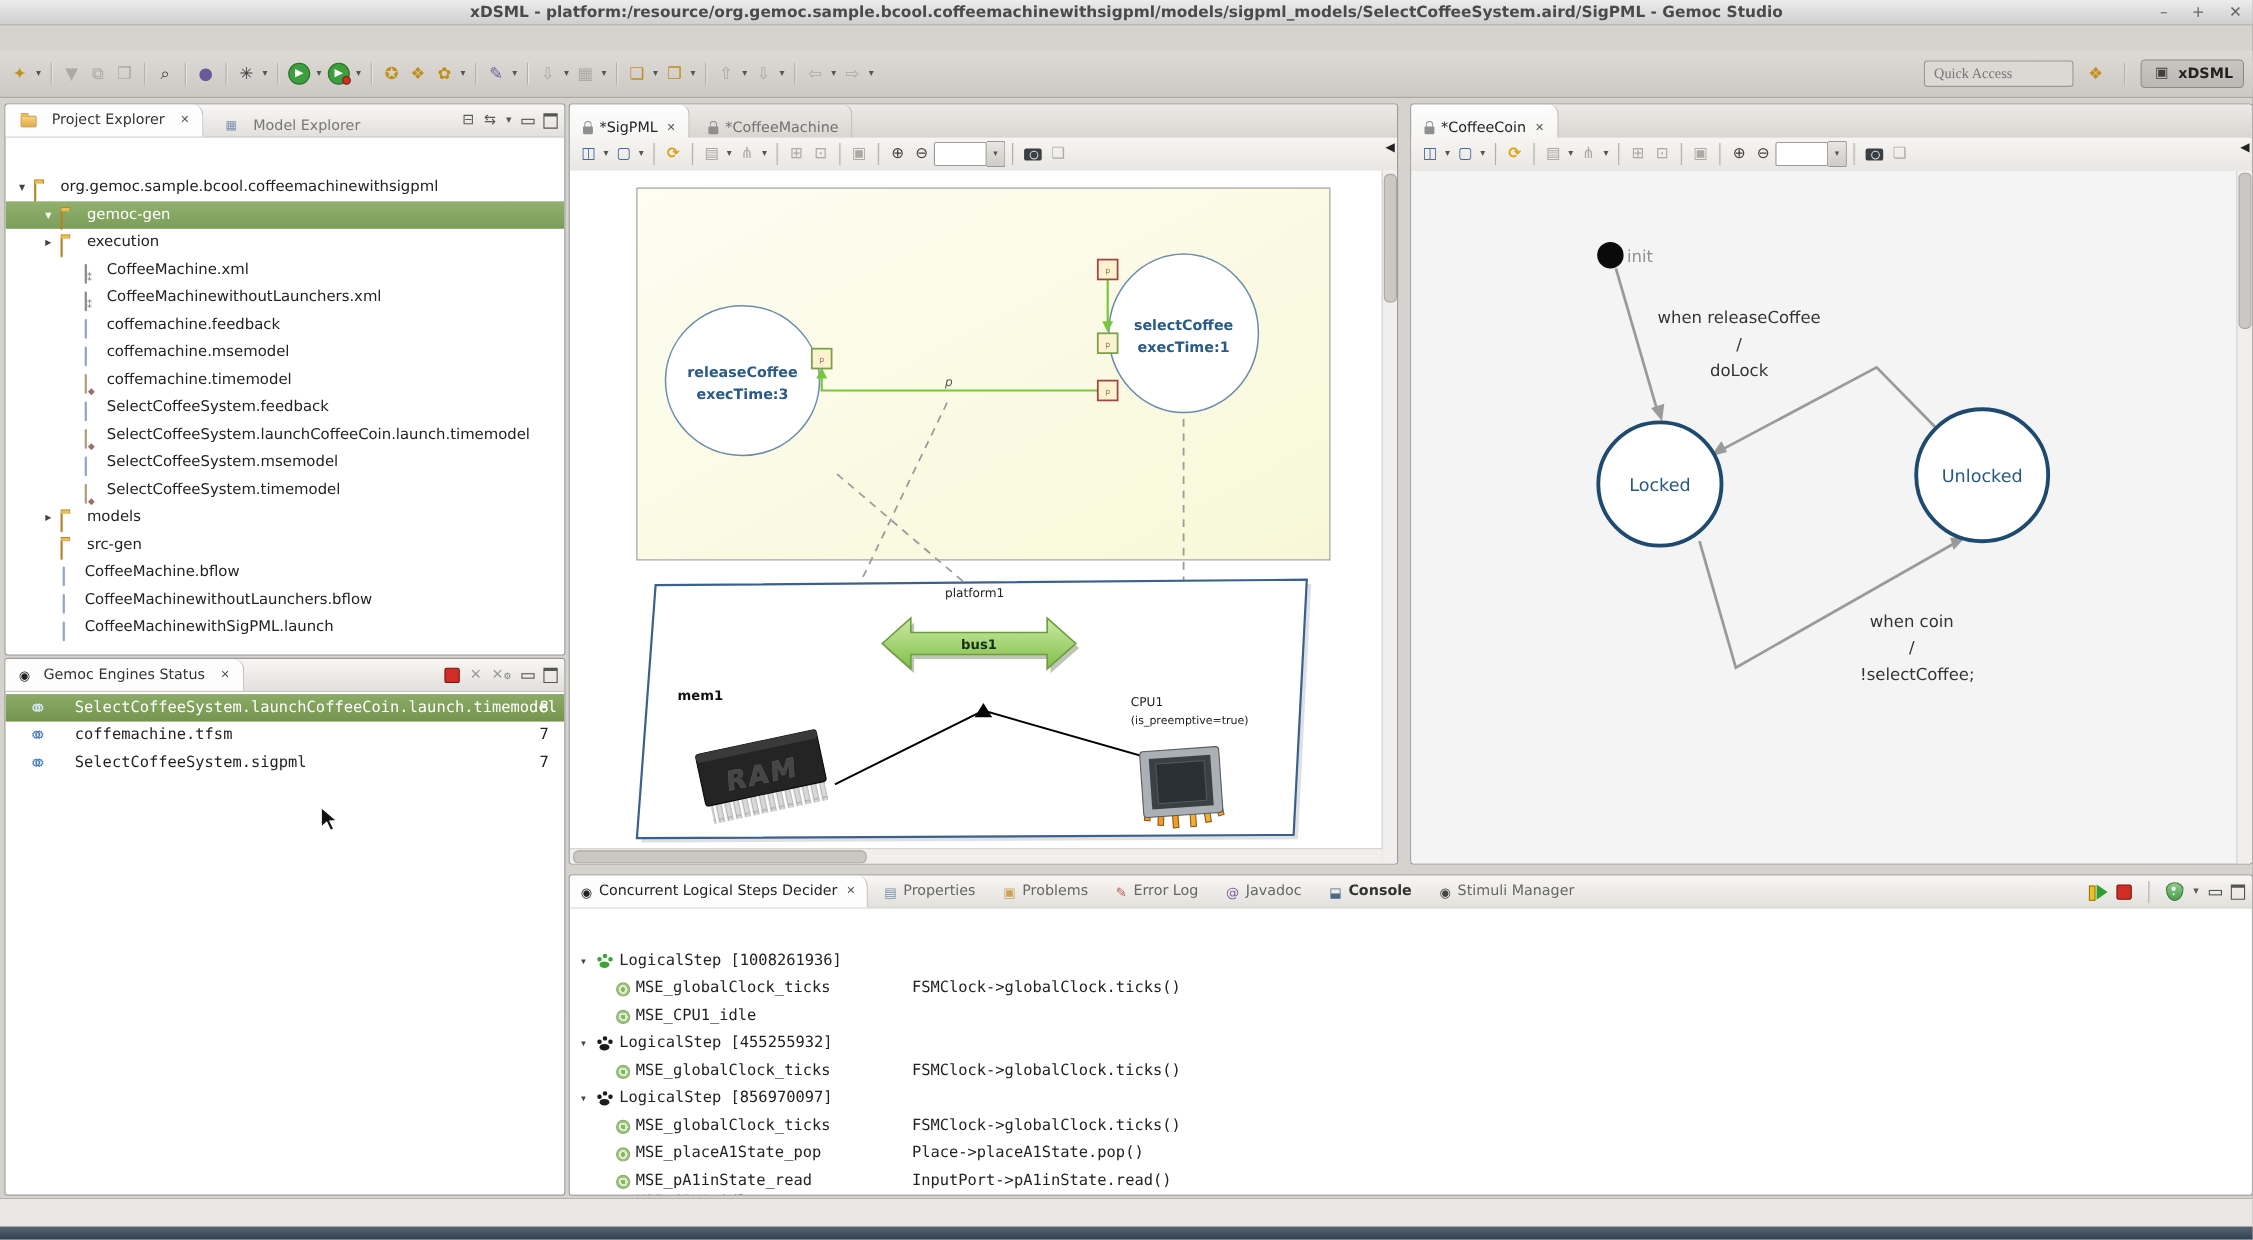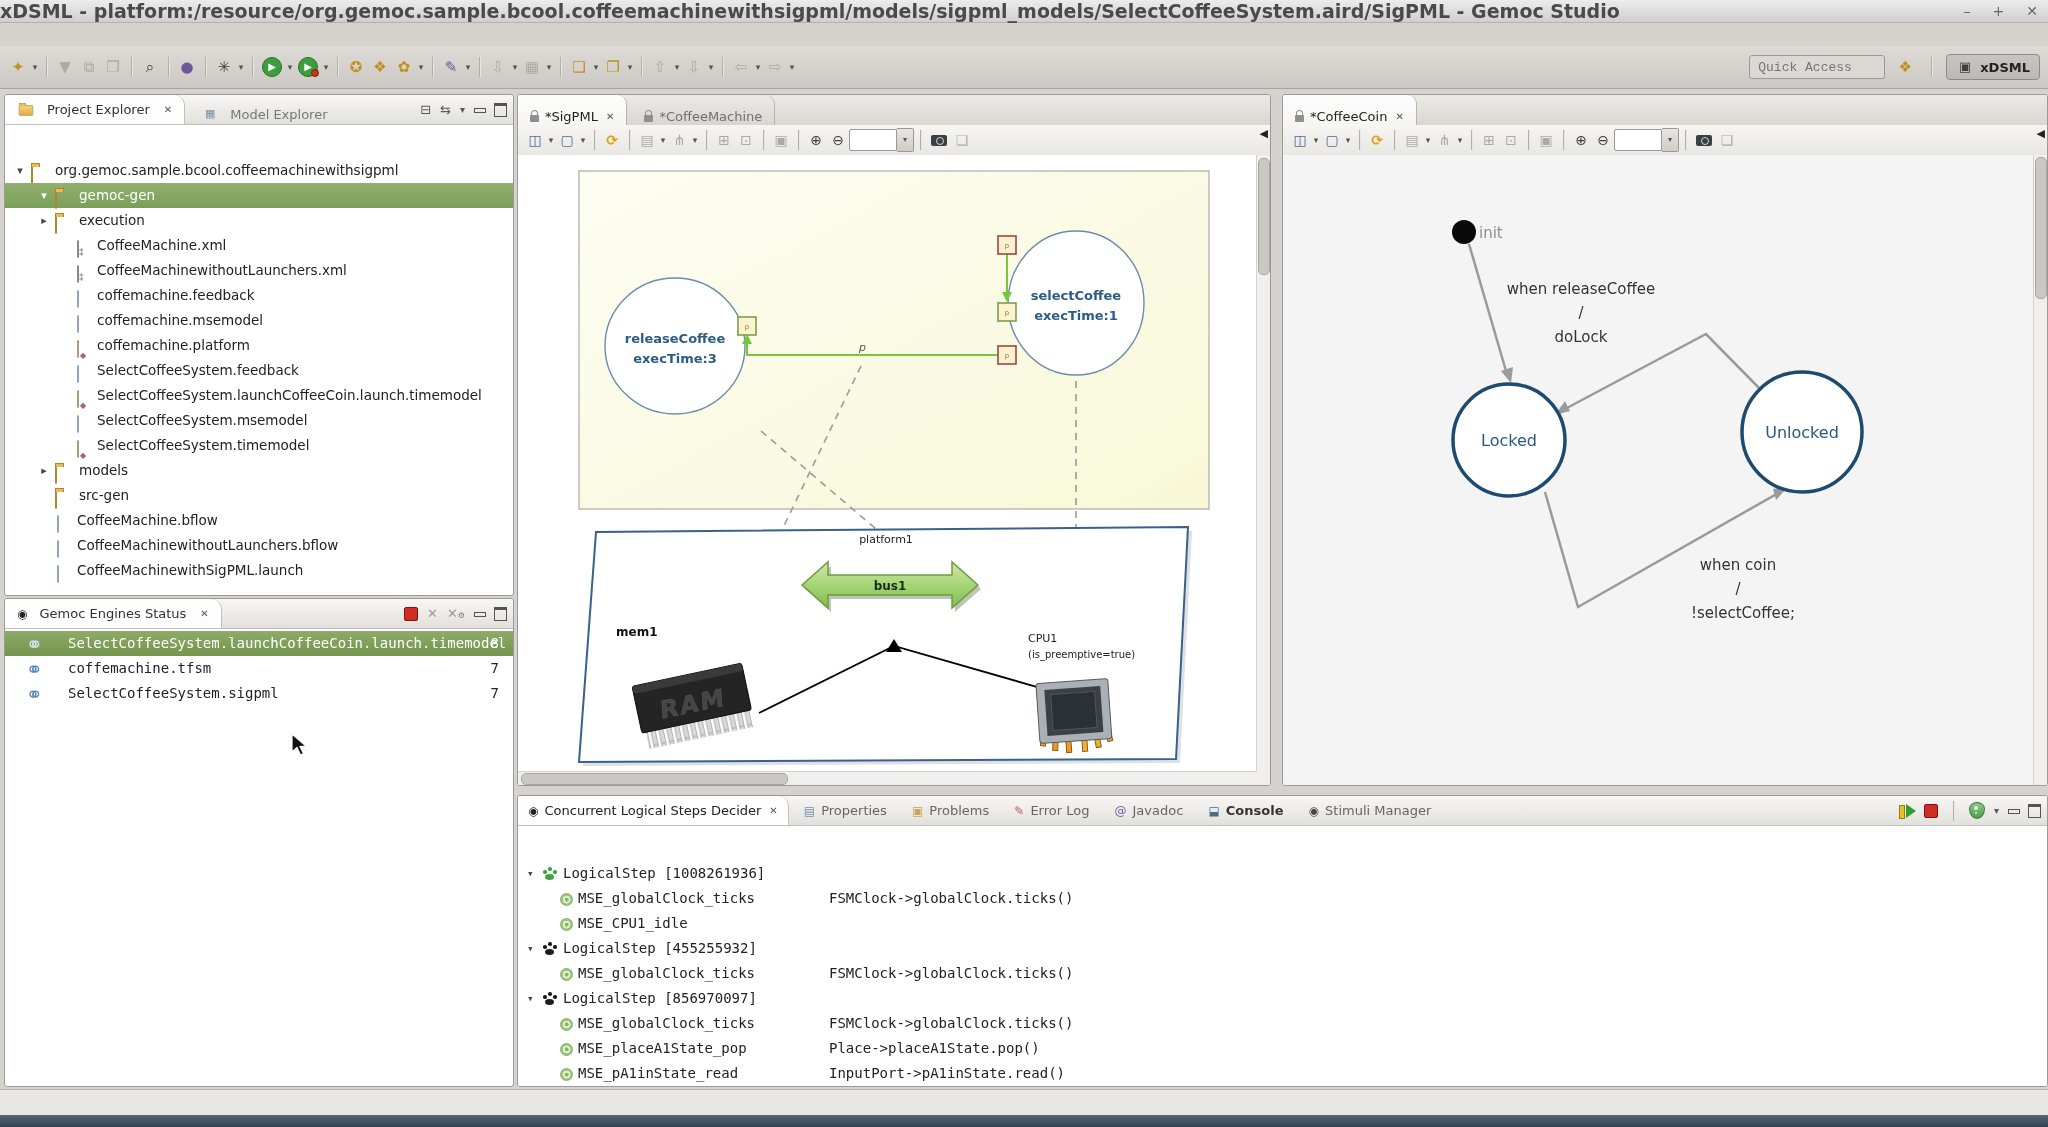--- a/index.html
+++ b/index.html
@@ -1,21 +1,21 @@
 <!DOCTYPE html>
 <html><head>
 <meta charset="utf-8">
 <style>
   html,body{margin:0;padding:0;background:#888;}
   .wrap{position:relative;width:2048px;height:1127px;background:#d6d3ce;overflow:hidden;
         font-family:"DejaVu Sans",sans-serif;color:#222;}
   
   .titlebar{position:absolute;left:0;top:0;width:2048px;height:22px;
     background:linear-gradient(#ececec,#cfcfcf);border-bottom:1px solid #b5b2ad;}
-  .titlebar .title{position:absolute;left:0;right:0;top:0;font-size:19px;
+  .titlebar .title{position:absolute;left:0;right:0;top:0;text-align:center;font-size:14px;
     font-weight:bold;color:#4a4a4a;line-height:22px;}
   .winctl{position:absolute;top:0;right:10px;height:22px;display:flex;gap:22px;}
   .winctl span{font-size:14px;color:#666;line-height:22px;cursor:default;}
   .menubar{position:absolute;left:0;top:22px;width:2048px;height:24px;background:#d8d5d0;margin-top:34px;}
   .menubar span{display:inline-block;padding:0 10px;font-size:13px;line-height:24px;color:#1d1d1d;}
   
   .maintb{position:absolute;left:0;top:46px;width:2048px;height:42px;
     background:linear-gradient(#dedbd6,#ccc9c4);border-bottom:1px solid #a8a5a0;}
   .tbrow{position:absolute;left:6px;top:8px;display:flex;align-items:center;height:26px;}
   .tbi{width:22px;height:22px;text-align:center;line-height:22px;font-size:15px;color:#555;
@@ -23,21 +23,21 @@
   .tbi.gold{color:#c08f1d;} .tbi.purple{color:#6a5a9a;} .tbi.dis{color:#adaaa5;}
   .tbi.dark{color:#3e3e3e;} .tbi.greenball{background:#3c9e3c;color:#fff;border-radius:50%;
        width:18px;height:18px;line-height:18px;font-size:10px;margin:0 3px;border:1px solid #2a6e2a;}
   .tbi.reddot{position:relative;}
   .tbi.reddot::after{content:"";position:absolute;right:-2px;bottom:-1px;width:6px;height:6px;
        background:#cc3322;border-radius:50%;border:1px solid #801a10;}
   .dd{font-size:9px;color:#555;width:10px;text-align:center;}
   .tsep{width:1px;height:20px;background:#b2afaa;margin:0 6px;box-shadow:1px 0 0 #e8e6e2;}
   .tbright{position:absolute;right:8px;top:8px;display:flex;align-items:center;height:26px;gap:8px;}
   .qa{width:118px;height:22px;border:1px solid #999;border-radius:3px;background:#dcd9d4;
-      font-size:13px;color:#777;padding:0 8px;font-family:Liberation Mono, monospace;}
+      font-size:13px;color:#777;padding:0 8px;font-family:Liberation Serif, serif;}
   .persp{display:flex;align-items:center;gap:6px;height:24px;padding:0 9px;border:1px solid #8a8a8a;
       border-radius:4px;background:linear-gradient(#c8c5c0,#bcb9b4);font-size:13px;font-weight:bold;color:#222;}
   
   .panel{position:absolute;background:#fff;border:1px solid #9a9a9a;border-radius:3px;overflow:hidden;}
   .vhead{position:absolute;left:0;top:0;right:0;height:29px;
      background:linear-gradient(#f8f7f5,#e2e0dc);border-bottom:1px solid #c2bfba;}
   .vtab{display:inline-flex;align-items:center;gap:12px;height:29px;padding:0 12px;font-size:13px;color:#333;
      background:#fdfdfd;border-right:1px solid #c2bfba;border-radius:2px 10px 0 0;}
   .vtab.inactive{background:transparent;color:#777;border-right:none;}
   .vclose{font-size:10px;color:#555;margin-left:2px;}
@@ -265,21 +265,21 @@
       <div class="trow" style="top:158px">
         <span class="ticon ficon" style="left:72px;top:4px"></span>
         <span class="tlabel" style="left:92px">coffemachine.feedback</span>
       </div>
       <div class="trow" style="top:183px">
         <span class="ticon ficon" style="left:72px;top:4px"></span>
         <span class="tlabel" style="left:92px">coffemachine.msemodel</span>
       </div>
       <div class="trow" style="top:208px">
         <span class="ticon micon" style="left:72px;top:4px"></span>
-        <span class="tlabel" style="left:92px">coffemachine.platform</span>
+        <span class="tlabel" style="left:92px">coffemachine.timemodel</span>
       </div>
       <div class="trow" style="top:233px">
         <span class="ticon ficon" style="left:72px;top:4px"></span>
         <span class="tlabel" style="left:92px">SelectCoffeeSystem.feedback</span>
       </div>
       <div class="trow" style="top:258px">
         <span class="ticon micon" style="left:72px;top:4px"></span>
         <span class="tlabel" style="left:92px">SelectCoffeeSystem.launchCoffeeCoin.launch.timemodel</span>
       </div>
       <div class="trow" style="top:283px">

